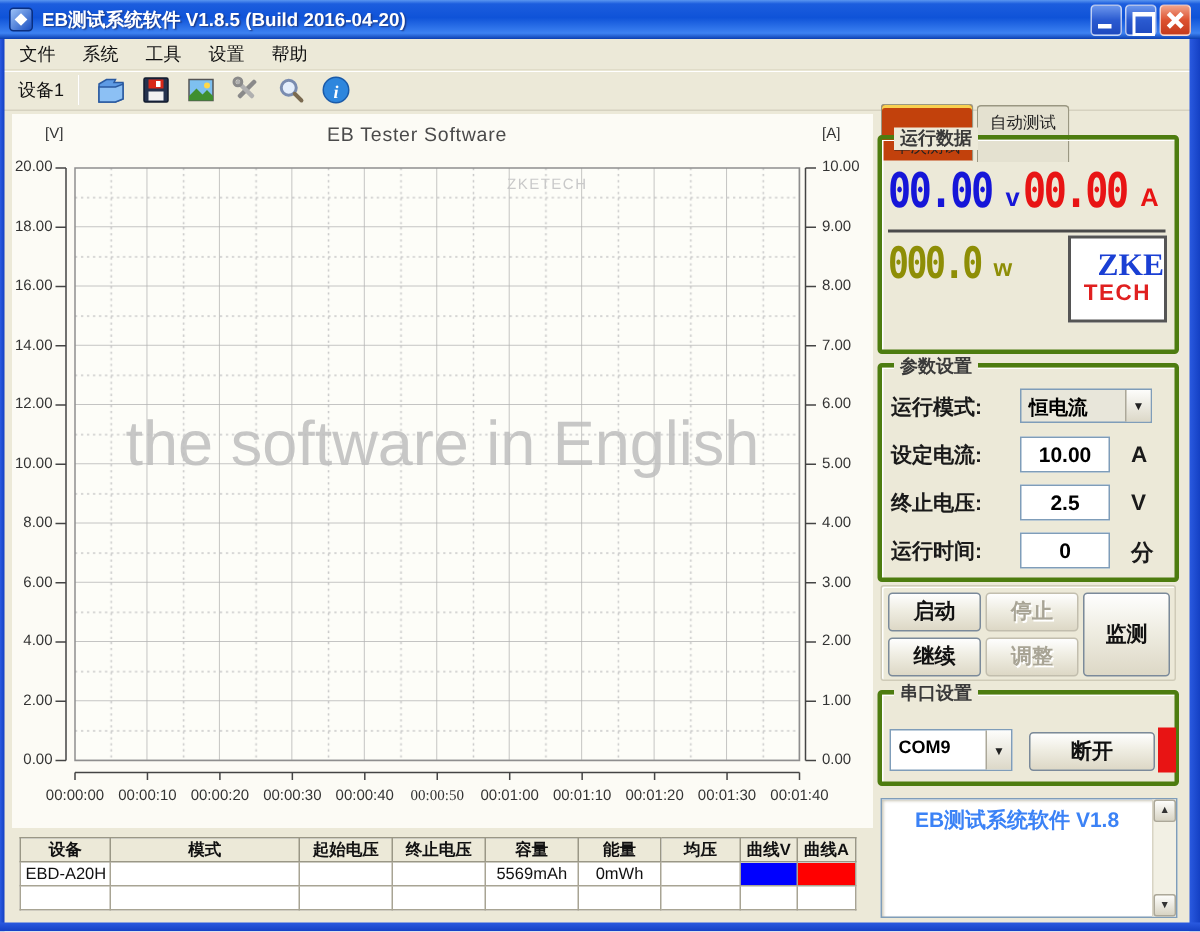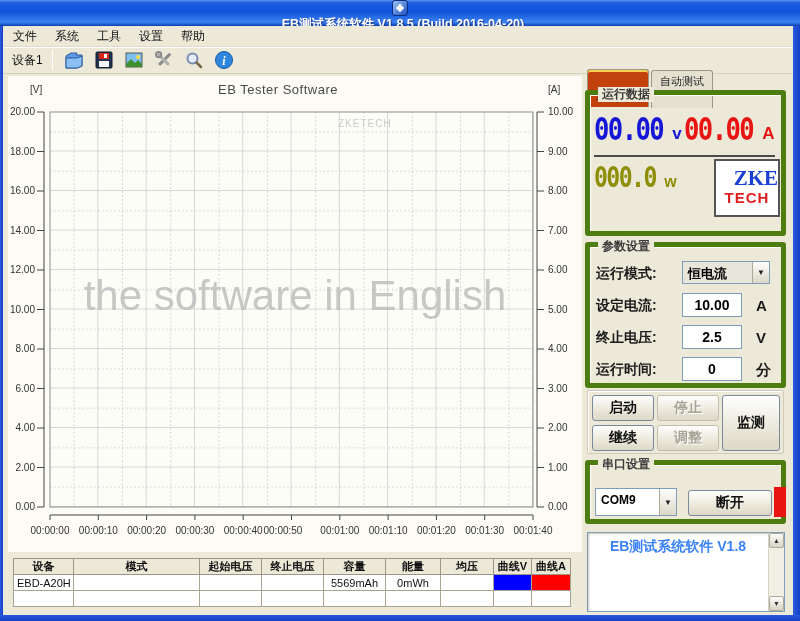--- a/index.html
+++ b/index.html
@@ -2,21 +2,21 @@
 <html><head>
 <meta charset="utf-8">
 <style>
   * { margin:0; padding:0; box-sizing:border-box; }
   html,body { width:800px; height:621px; font-family:"Liberation Sans",sans-serif; }
   .window { position:relative; width:800px; height:621px; background:#ece9d8; overflow:hidden; }
 
   
   .titlebar { position:absolute; left:0; top:0; width:800px; height:26px;
     background:linear-gradient(180deg,#5a96f0 0%,#1c5dde 10%,#0f53d8 45%,#3d82f2 85%,#0b3fb0 100%);
-    display:flex; align-items:center; padding:0 6px;flex-direction:column; }
+    display:flex; align-items:center; padding:0 6px; }
   .titlebar-title { color:#fff; font-weight:bold; font-size:12.5px; margin-left:6px;
     text-shadow:1px 1px 1px #1a3a8a; white-space:nowrap; }
   .app-icon { width:16px; height:16px; border-radius:3px;
     background:linear-gradient(135deg,#9cc2f8,#1a4fc0); border:1px solid #0a2f80; position:relative; flex:0 0 auto;}
   .app-icon::after{ content:""; position:absolute; left:4px; top:4px; width:6px; height:6px;
     background:#fff; transform:rotate(45deg); }
   .cap-btns { margin-left:auto; display:flex; gap:2px; }
   .cap-btn { width:21px; height:21px; border-radius:3px; border:1px solid rgba(255,255,255,.65);
     background:linear-gradient(180deg,#6a95ec,#2a5ad0 50%,#1e4ac0); position:relative; cursor:pointer; }
   .cap-btn.close { background:linear-gradient(180deg,#f0a188,#dd5230 50%,#c43a1c); }
@@ -58,21 +58,21 @@
     font-size:42px; color:#bebebe; opacity:.85; white-space:nowrap; }
 
   
   .rpanel { position:absolute; left:585px; top:70px; width:208px; height:545px; }
   .tabs { position:absolute; left:2px; top:0; display:flex; }
   .tab { font-size:11px; color:#222; padding:3px 8px 2px; border:1px solid #9a9782; border-bottom:none;
     border-radius:3px 3px 0 0; background:#e4e1d0; margin-right:2px; cursor:pointer; }
   .tab.active { background:#c2410c; position:relative; top:-1px; padding-top:20px;
     box-shadow:inset 0 2px 0 #f8d050; }
 
-  .groupbox { position:absolute; left:0; width:201px; border:5px solid #4d7c0f; border-radius:3px;
+  .groupbox { position:absolute; left:0; width:201px; border:3px solid #4d7c0f; border-radius:3px;
     box-shadow:inset 1px 1px 0 #fff; }
   .groupbox-label { position:absolute; top:-8px; left:8px; background:#ece9d8; padding:0 4px;
     font-size:12px; font-weight:bold; color:#3a3a3a; line-height:15px; }
   .g-rundata { top:20px; height:146px; }
   .g-params  { top:172px; height:146px; }
   .g-serial  { top:390px; height:64px; }
 
   .seg { font-family:"DejaVu Sans Mono",monospace; font-weight:bold; display:inline-block;
     transform:scaleX(.8); transform-origin:left bottom; letter-spacing:-2px; line-height:1; }
   .disp-row1 { position:absolute; left:4px; top:18px; right:2px; display:flex; align-items:flex-end; }
@@ -251,21 +251,21 @@
         <span class="tick-label" style="left: 540px; top: 345px; width: 34px;">2.00</span>
         <span class="tick-label" style="left: 540px; top: 384.5px; width: 34px;">1.00</span>
         <span class="tick-label" style="left: 540px; top: 424px; width: 34px;">0.00</span>
       </div>
     <div id="x-labels">
         <span class="tick-label" style="left: 14px; top: 448px; width: 56px; text-align: center;">00:00:00</span>
         <span class="tick-label" style="left: 62.3px; top: 448px; width: 56px; text-align: center;">00:00:10</span>
         <span class="tick-label" style="left: 110.6px; top: 448px; width: 56px; text-align: center;">00:00:20</span>
         <span class="tick-label" style="left: 158.9px; top: 448px; width: 56px; text-align: center;">00:00:30</span>
         <span class="tick-label" style="left: 207.2px; top: 448px; width: 56px; text-align: center;">00:00:40</span>
-        <span class="tick-label" style="left: 255.5px; top: 448px; width: 56px; ">00:00:50</span>
+        <span class="tick-label" style="left: 255.5px; top: 448px; width: 56px; text-align: center; font-family: Liberation Serif, serif;">00:00:50</span>
         <span class="tick-label" style="left: 303.8px; top: 448px; width: 56px; text-align: center;">00:01:00</span>
         <span class="tick-label" style="left: 352.1px; top: 448px; width: 56px; text-align: center;">00:01:10</span>
         <span class="tick-label" style="left: 400.4px; top: 448px; width: 56px; text-align: center;">00:01:20</span>
         <span class="tick-label" style="left: 448.7px; top: 448px; width: 56px; text-align: center;">00:01:30</span>
         <span class="tick-label" style="left: 497px; top: 448px; width: 56px; text-align: center;">00:01:40</span>
       </div>
   </div>
 
   <div class="rpanel">
     <div class="tabs">

